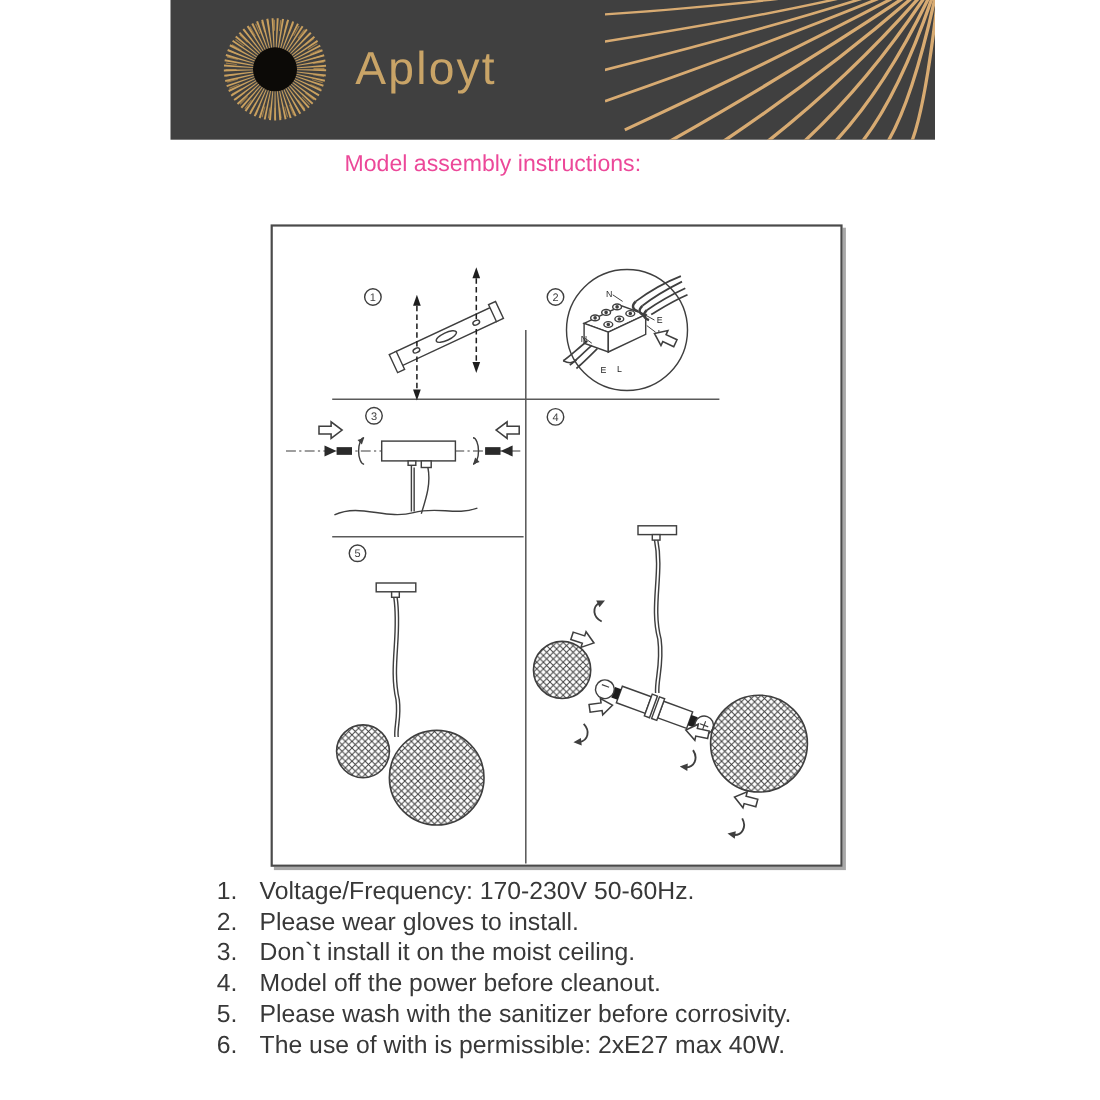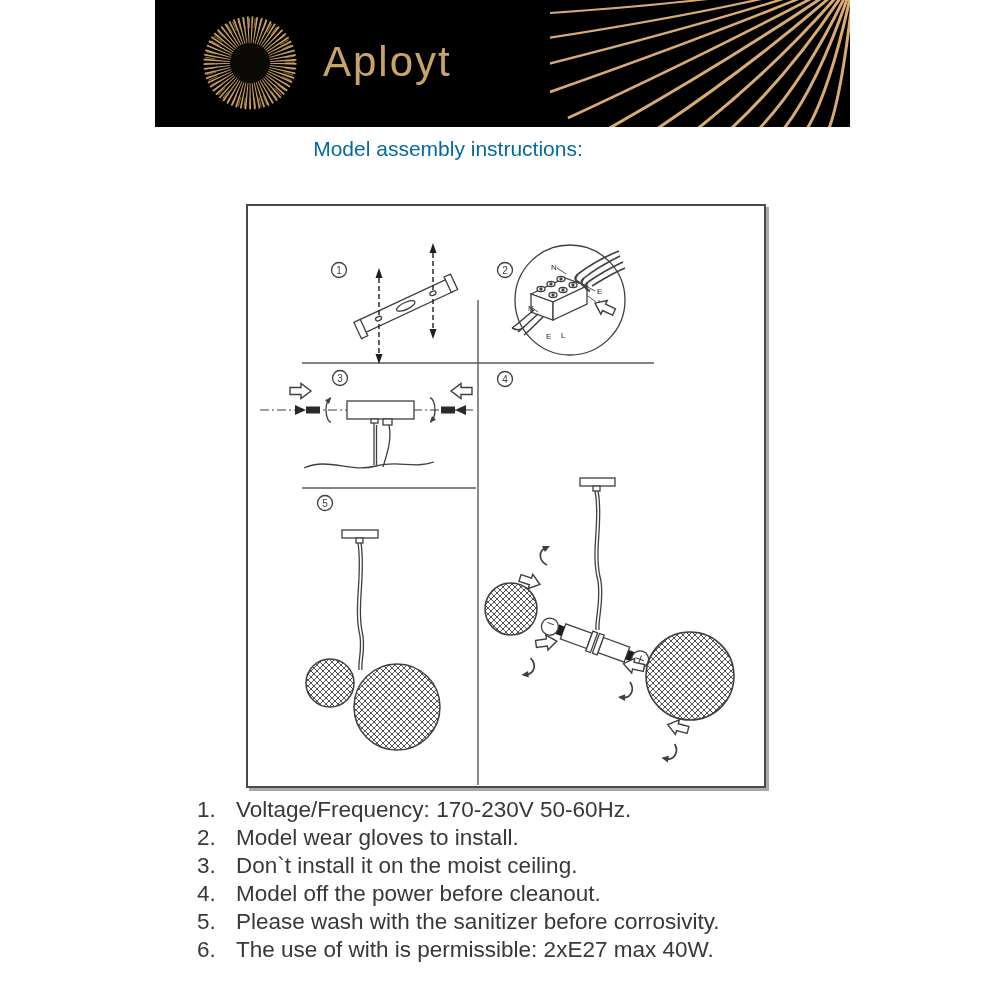--- a/index.html
+++ b/index.html
@@ -3,32 +3,32 @@
 <meta charset="utf-8">
 <style>
   html,body{margin:0;padding:0;}
   body{
     width:1000px;height:1000px;position:relative;background:#ffffff;
     font-family:"Liberation Sans",sans-serif;overflow:hidden;
   }
   
   .banner{
     position:absolute;left:155px;top:0;width:695px;height:127px;
-    background:#000000;overflow:hidden;
+    background:#404040;overflow:hidden;
   }
   .logo-svg{position:absolute;left:0;top:0;}
   .brand-name{
     position:absolute;left:168px;top:50%;transform:translateY(-54%);
     color:#c9a467;font-size:42px;letter-spacing:2px;font-weight:400;
   }
   .fan-svg{position:absolute;right:0;top:0;}
   
   .title-block{
     position:absolute;left:0;top:135px;width:896px;text-align:center;
-    color:#0369a1;
+    color:#ec4899;
   }
   .title-line1{font-size:21px;line-height:27px;}
   .title-line2{font-size:21px;line-height:25px;}
   
   .diagram-box{
     position:absolute;left:246px;top:204px;width:516px;height:580px;
     border:2px solid #4a4a4a;background:#fff;
     box-shadow:3px 3px 0 #a8a8a8;
   }
   .diagram-box svg{display:block;}
@@ -270,21 +270,21 @@
 </svg>
 </div>
 
 <ol class="instructions" style="list-style:none;margin:0;padding:0;">
   <li class="instr-item">
     <span class="instr-num">1.</span>
     <span class="instr-text">Voltage/Frequency: 170-230V 50-60Hz.</span>
   </li>
   <li class="instr-item">
     <span class="instr-num">2.</span>
-    <span class="instr-text">Model wear gloves to install.</span>
+    <span class="instr-text">Please wear gloves to install.</span>
   </li>
   <li class="instr-item">
     <span class="instr-num">3.</span>
     <span class="instr-text">Don`t install it on the moist ceiling.</span>
   </li>
   <li class="instr-item">
     <span class="instr-num">4.</span>
     <span class="instr-text">Model off the power before cleanout.</span>
   </li>
   <li class="instr-item">

